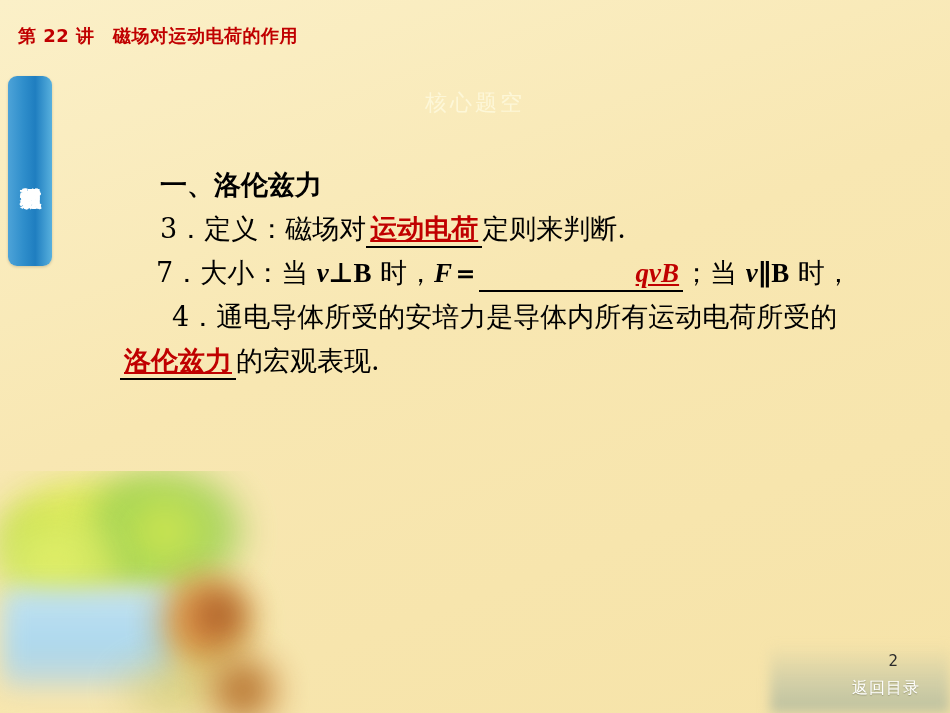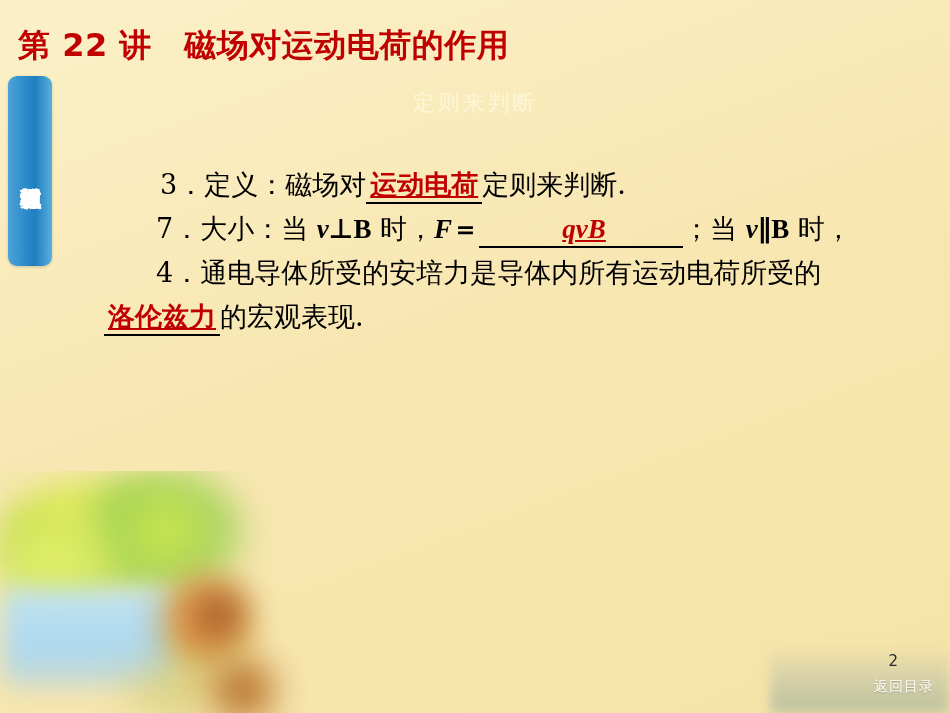--- a/index.html
+++ b/index.html
@@ -53,21 +53,21 @@
                  background: radial-gradient(circle at 50% 50%, #a05a22 0%, #c98a3e 55%, rgba(210,170,110,0) 100%); }
   #deco .fig4  { left: 120px; top: 190px; width: 130px; height: 60px;
                  background: radial-gradient(circle at 50% 50%, #d6ce7a 0%, rgba(225,215,150,0) 100%); }
 
   
   #slide-title {
     position: absolute;
     left: 18px;
     top: 24px;
     font-family: "DejaVu Sans", "Liberation Sans", sans-serif;
-    font-size: 32px;
+    font-size: 18px;
     font-weight: bold;
     color: #c00000;
     letter-spacing: .5px;
     white-space: nowrap;
   }
 
   
   #side-tab {
     position: absolute;
     left: 8px;
@@ -112,21 +112,21 @@
     position: absolute;
     left: 104px;
     top: 163px;
     width: 820px;
     color: #000000;
     font-family: "DejaVu Serif", "Liberation Serif", serif;
     font-size: 27px;
     line-height: 44px;
   }
   .line { white-space: nowrap; }
-  .line.wrap { white-space: normal; }
+  .line.wrap { white-space: normal; margin-left: 16px; }
 
   .heading {
     font-weight: bold;
     font-size: 27px;
     padding-left: 56px;
   }
   .indent { padding-left: 56px; }
   .indent-sm { padding-left: 52px; }
   .noindent { padding-left: 0; }
 
@@ -148,41 +148,41 @@
   
   .blank {
     color: #c00000;
     font-weight: bold;
     border-bottom: 2px solid #000000;
     padding: 0 4px 1px 4px;
     display: inline-block;
     line-height: 32px;
     text-decoration: underline;
   }
-  .blank.wide { min-width: 190px; text-align: center; padding-left: 10px; }
+  .blank.wide { min-width: 190px; text-align: right; padding-left: 10px; }
   .blank.alpha {
     font-family: "Liberation Serif", "DejaVu Serif", serif;
     font-style: italic;
   }
 
   
   #page-number {
     position: absolute;
     right: 52px;
     top: 652px;
     font-family: "DejaVu Sans", "Liberation Sans", sans-serif;
     font-size: 15px;
     color: #2b2b2b;
   }
   #return-button {
     position: absolute;
-    right: 16px;
+    right: 30px;
     top: 678px;
     font-family: "DejaVu Sans", "Liberation Sans", sans-serif;
-    font-size: 14px;
+    font-size: 16px;
     color: #ffffff;
     letter-spacing: 1px;
     text-shadow: 0 1px 1px rgba(120,120,90,.55);
   }
   #footer-plate {
     position: absolute;
     right: 0;
     top: 645px;
     width: 180px;
     height: 68px;
@@ -206,24 +206,25 @@
     <div class="blob fig2"></div>
     <div class="blob fig3"></div>
   </div>
 
   <div id="slide-title">第 22 讲　磁场对运动电荷的作用</div>
 
   <div id="side-tab">
     <span class="vtext">教材知识梳理</span>
   </div>
 
-  <div id="section-header">定则来判断</div>
+  <div id="section-header">核心题空</div>
 
   <div id="body-text">
 
+    <div class="line heading">一、洛伦兹力</div>
 
     <div class="line indent">
       <span>3．定义：磁场对</span><span class="blank">运动电荷</span><span>定则来判断.</span>
     </div>
 
     <div class="line indent-sm">
       <span>7．大小：当</span>
       <span class="mvar">v</span><span class="op">⊥</span><span class="mvar-up">B</span>
       <span>时，</span><span class="mvar">F</span><span class="op">＝</span><span class="blank wide alpha">qvB</span><span>；当</span>
       <span class="mvar">v</span><span class="op">∥</span><span class="mvar-up">B</span>

